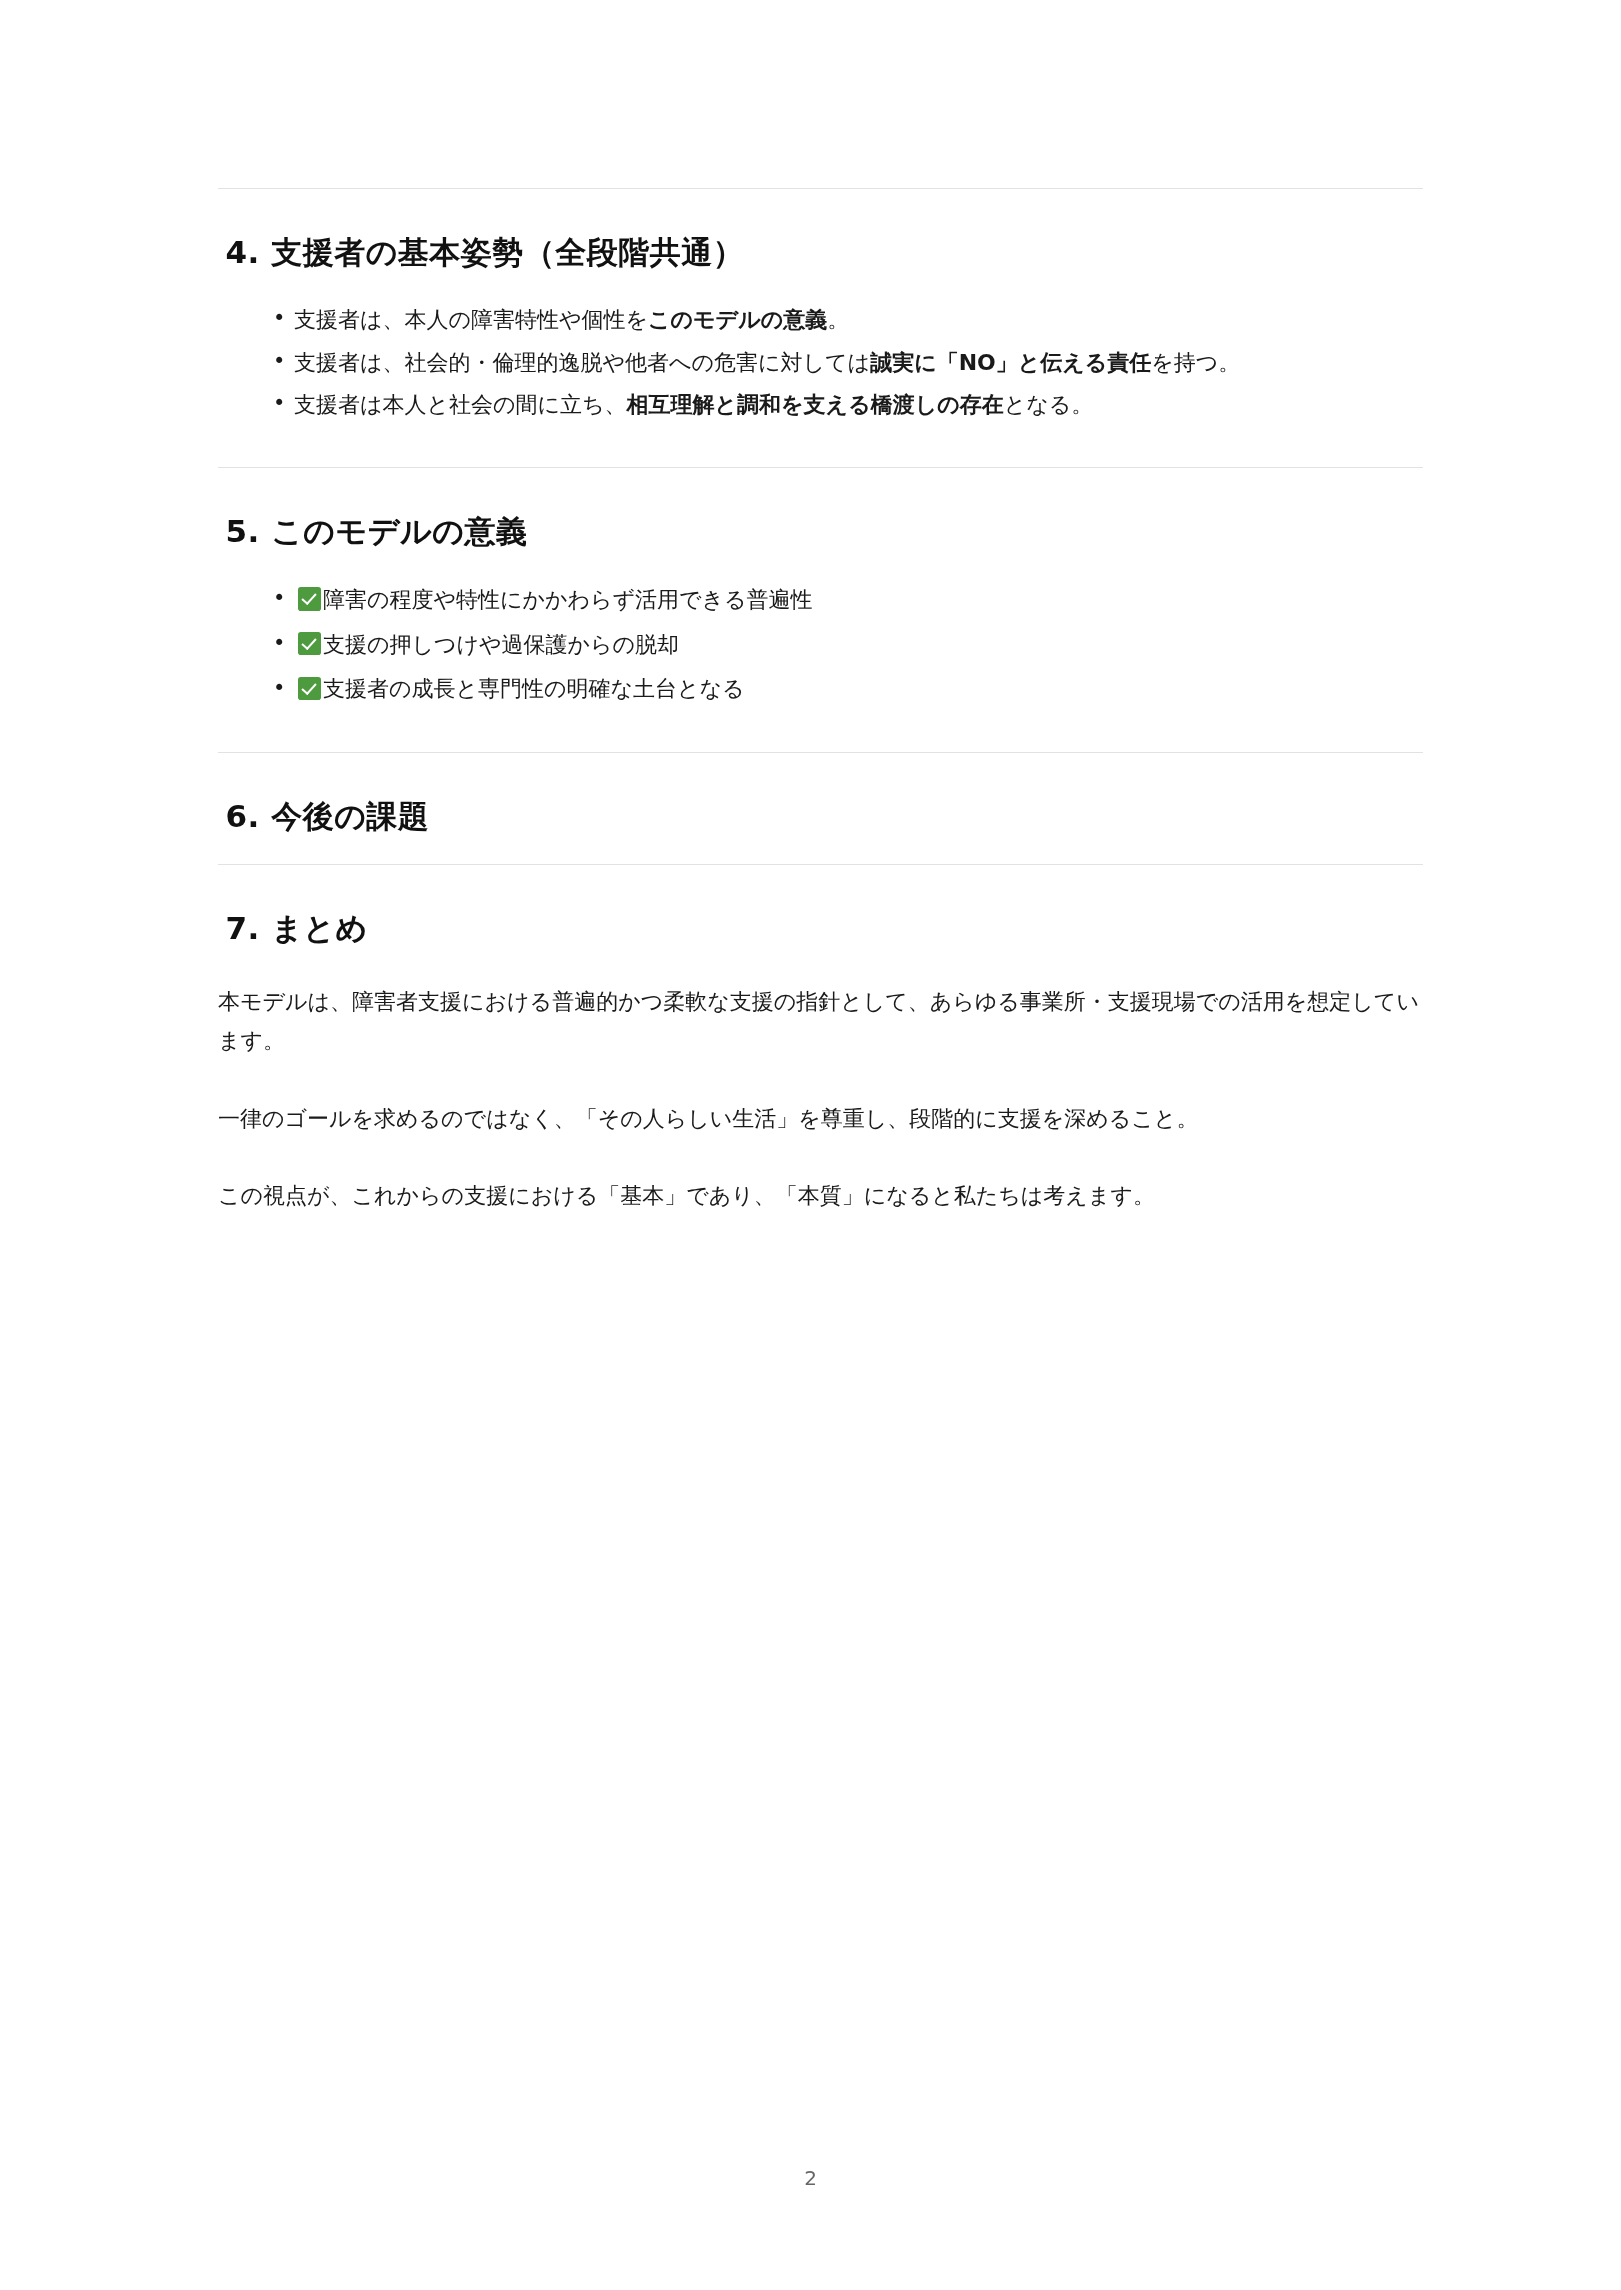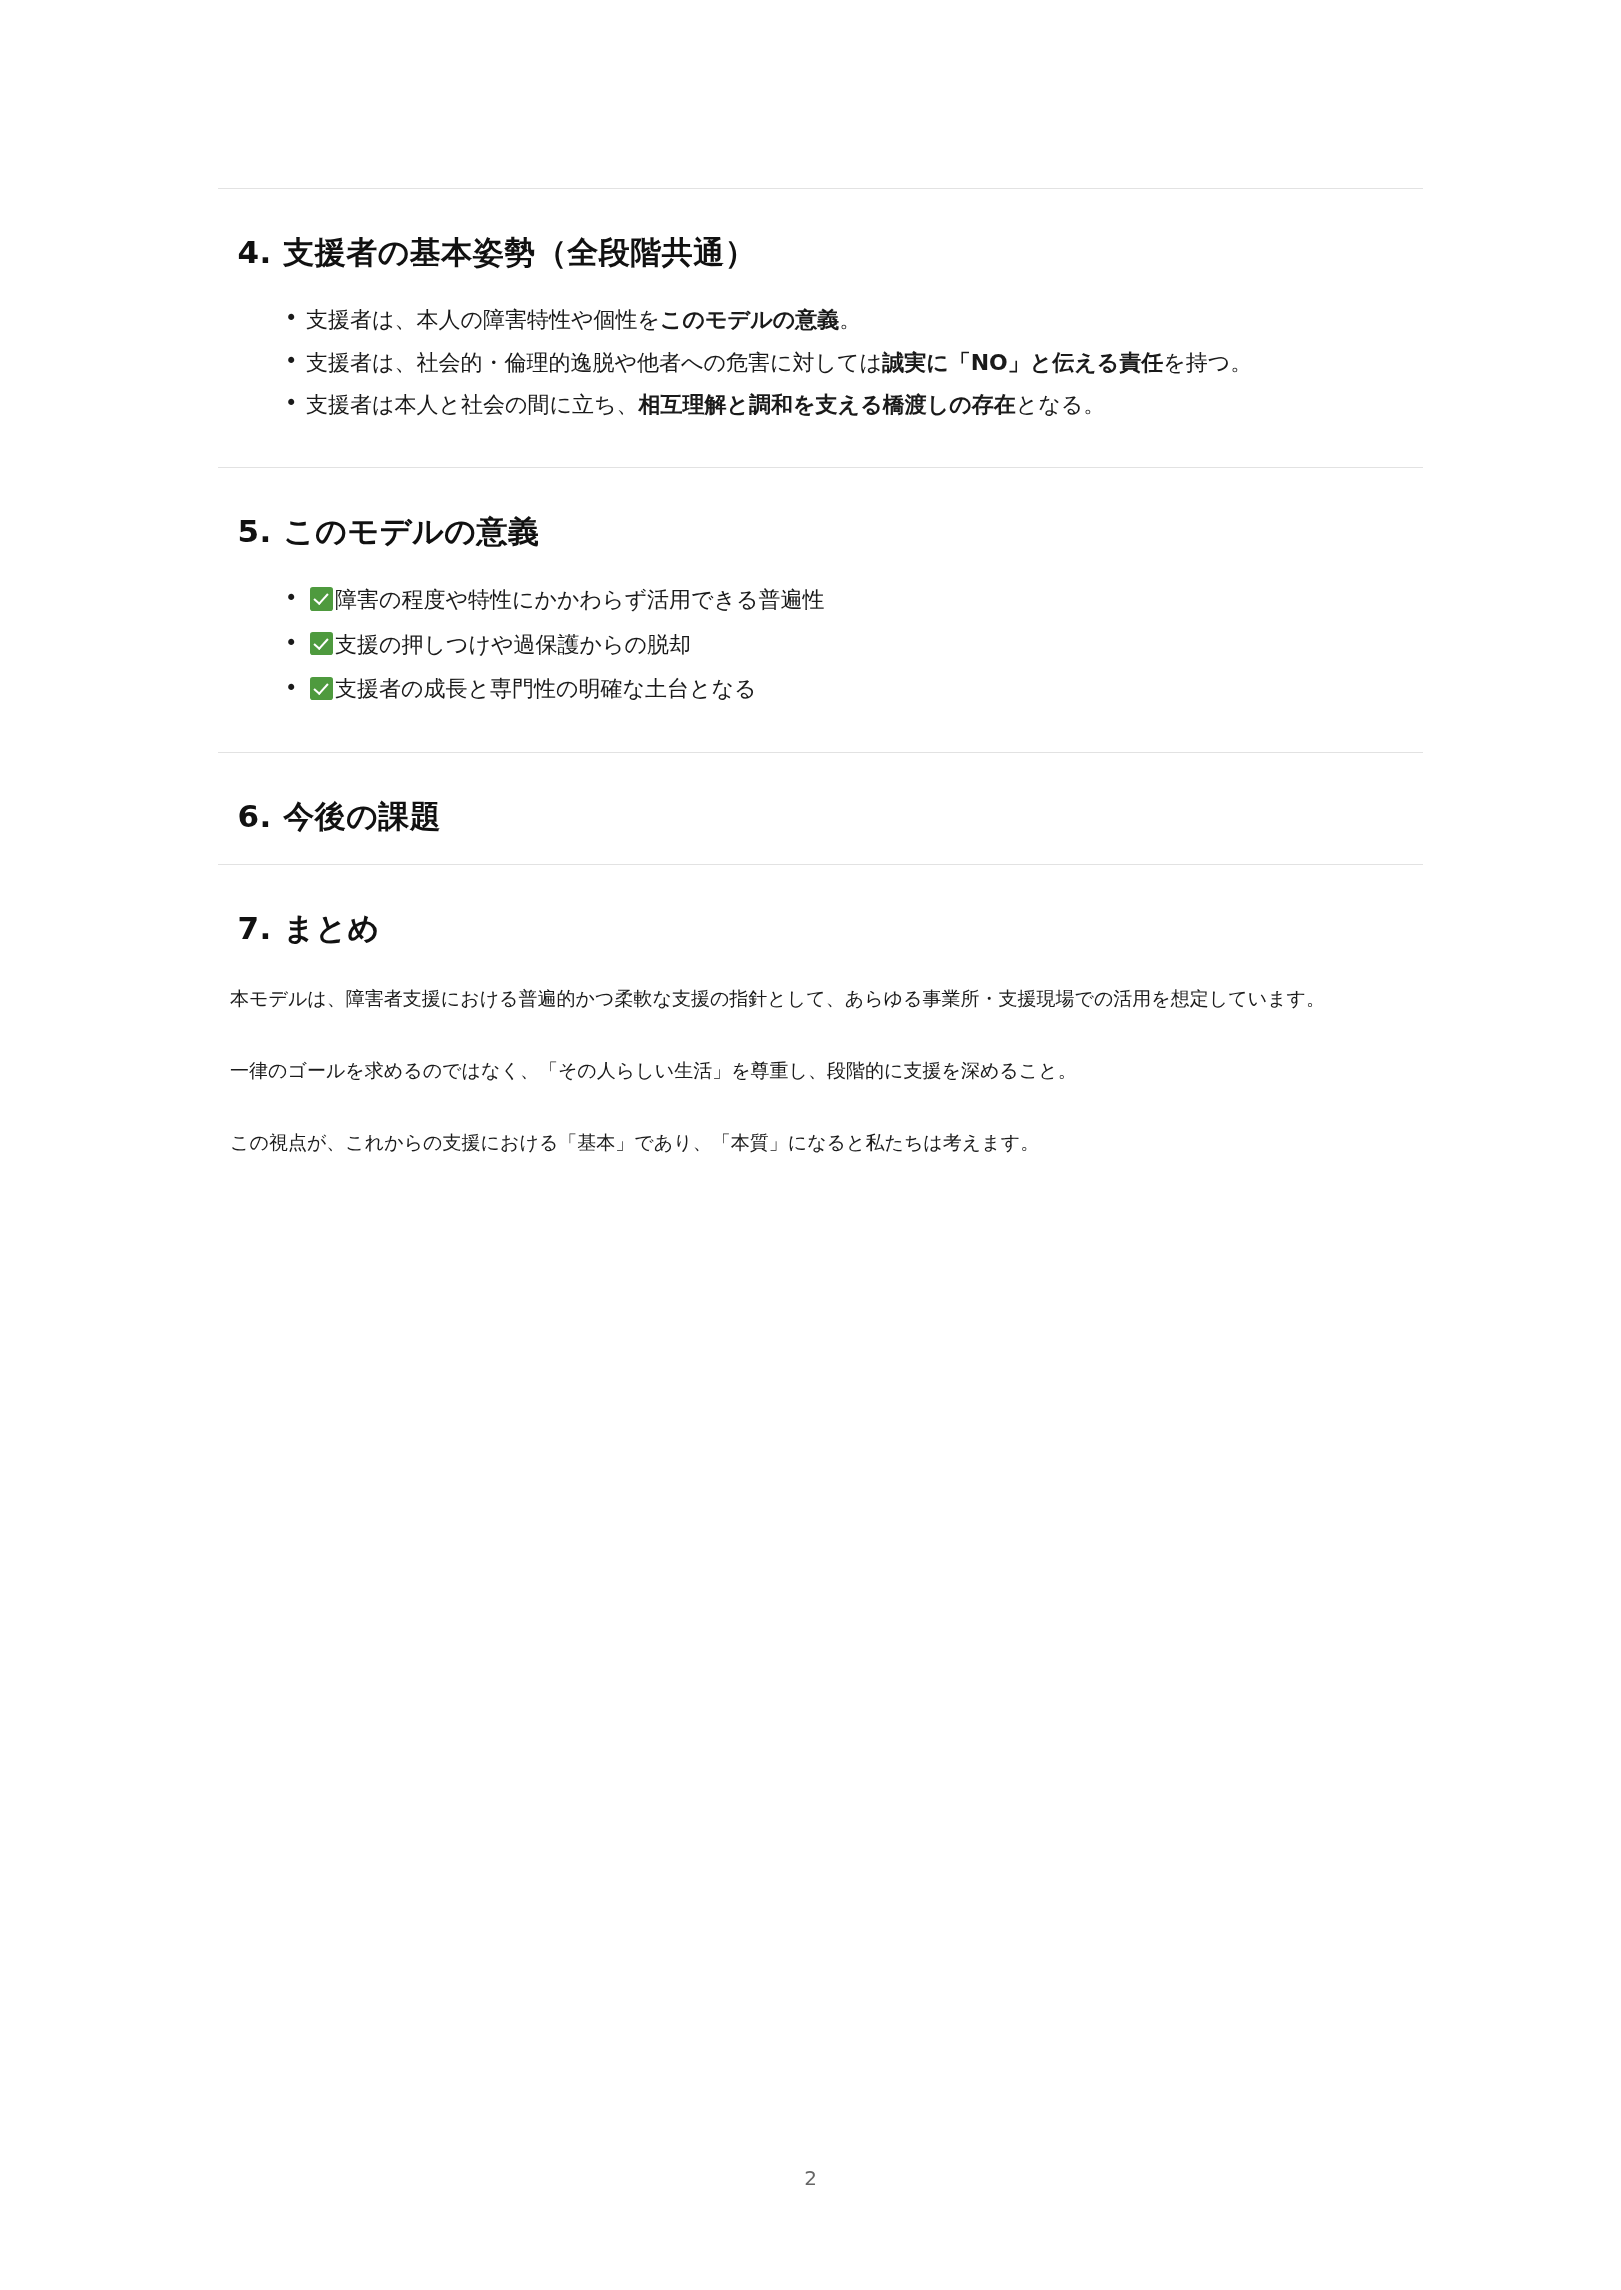--- a/index.html
+++ b/index.html
@@ -29,21 +29,21 @@
     top: 188px;
     width: 1205px;
   }
   .rule {
     border: none;
     border-top: 0.9px solid #e2e2e2;
     margin: 0;
     height: 0;
   }
   .section {
-    margin: 12px;
+    margin: 0;
   }
   h2.section-title {
     font-size: 31px;
     font-weight: bold;
     letter-spacing: 0.5px;
     margin: 43px 0 26px 7.5px;
     color: #111;
   }
   ul.bullets {
     list-style: none;
@@ -89,21 +89,21 @@
     position: absolute;
     left: 7.5px;
     top: 2.8px;
     width: 5.6px;
     height: 12.2px;
     border: solid #ffffff;
     border-width: 0 2.8px 2.8px 0;
     transform: rotate(42deg);
   }
   p.para {
-    font-size: 19px;
+    font-size: 22px;
     line-height: 1.78;
     margin: 0 0 38px 0;
     color: #1a1a1a;
   }
   p.para.first {
     margin-top: 32px;
   }
   .b { font-weight: bold; }
   .page-number {
     position: absolute;

